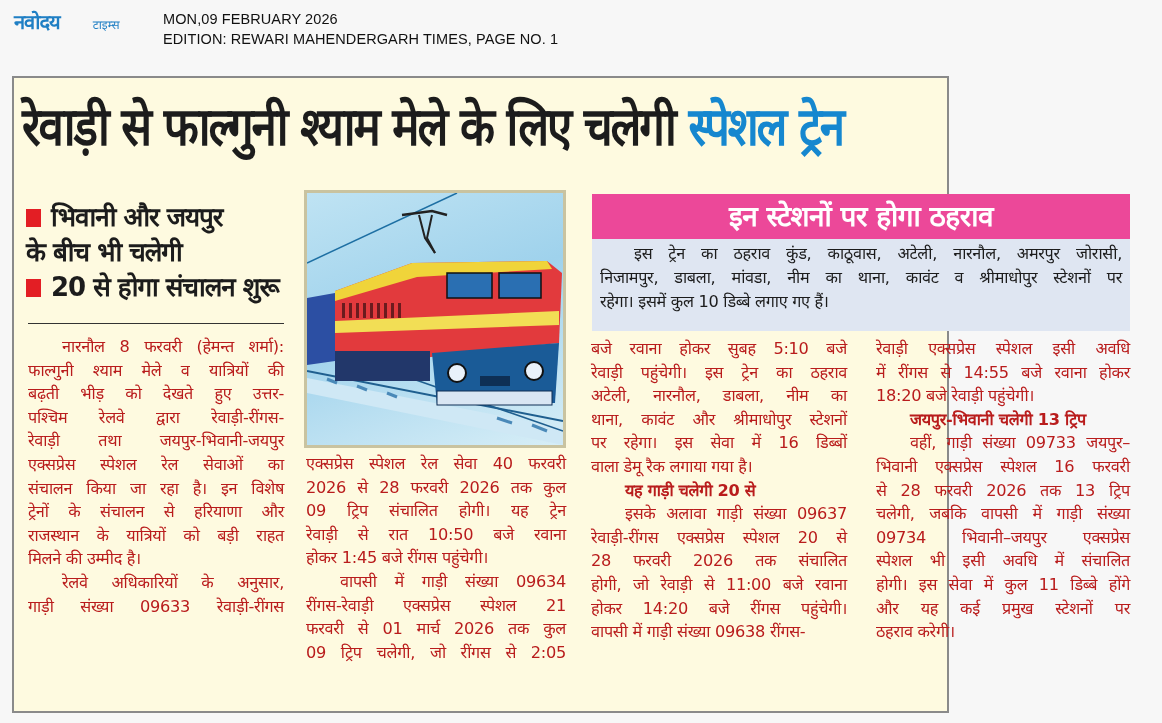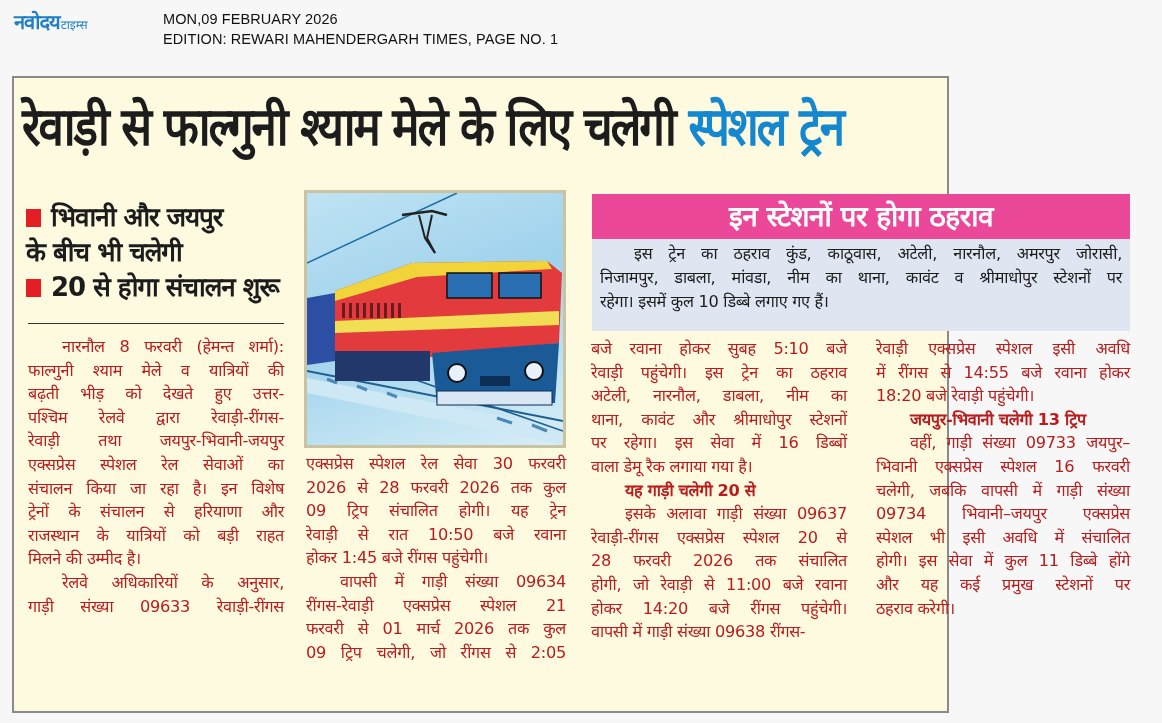--- a/index.html
+++ b/index.html
@@ -9,21 +9,21 @@
     font-family: "DejaVu Sans", "Liberation Sans", sans-serif;
     color: #1e1e1e;
     overflow: hidden;
   }
   .topbar {
     position: absolute; left: 0; top: 0; width: 1162px; height: 60px;
     background: #f7f7f7;
   }
   .logo {
     position: absolute; left: 14px; top: 12px;
-    display: flex; align-items: flex-end;
+    display: flex; align-items: flex-end; gap: 32px;
   }
   .logo-main {
     font-family: "DejaVu Sans", sans-serif;
     font-weight: bold; font-size: 20px; color: #1f7fc4; letter-spacing: -1px;
     line-height: 20px;
   }
   .logo-sub {
     font-family: "DejaVu Sans", sans-serif;
     font-size: 12px; color: #1f7fc4; margin-left: 1px; line-height: 14px;
   }
@@ -208,21 +208,21 @@
 
       <polygon points="125,160 252,150 248,210 130,212" fill="#1a5b97"></polygon>
       <circle cx="150" cy="180" r="9" fill="#e9f2fb" stroke="#111" stroke-width="2"></circle>
       <circle cx="227" cy="178" r="9" fill="#e9f2fb" stroke="#111" stroke-width="2"></circle>
       <rect x="173" y="183" width="30" height="10" fill="#0e2f55"></rect>
       <rect x="130" y="198" width="115" height="14" fill="#d9e6f3" stroke="#0e2f55" stroke-width="1"></rect>
     </svg>
   </div>
 
   <div class="col c2">
-    <span class="ln">एक्सप्रेस स्पेशल रेल सेवा 30 फरवरी</span>
+    <span class="ln">एक्सप्रेस स्पेशल रेल सेवा 40 फरवरी</span>
     <span class="ln">2026 से 28 फरवरी 2026 तक कुल</span>
     <span class="ln">09 ट्रिप संचालित होगी। यह ट्रेन</span>
     <span class="ln">रेवाड़ी से रात 10:50 बजे रवाना</span>
     <span class="ln last">होकर 1:45 बजे रींगस पहुंचेगी।</span>
     <span class="ln ind">वापसी में गाड़ी संख्या 09634</span>
     <span class="ln">रींगस-रेवाड़ी एक्सप्रेस स्पेशल 21</span>
     <span class="ln">फरवरी से 01 मार्च 2026 तक कुल</span>
     <span class="ln">09 ट्रिप चलेगी, जो रींगस से 2:05</span>
   </div>
 
@@ -251,20 +251,21 @@
     <span class="ln last">वापसी में गाड़ी संख्या 09638 रींगस-</span>
   </div>
 
   <div class="col c4">
     <span class="ln">रेवाड़ी एक्सप्रेस स्पेशल इसी अवधि</span>
     <span class="ln">में रींगस से 14:55 बजे रवाना होकर</span>
     <span class="ln last">18:20 बजे रेवाड़ी पहुंचेगी।</span>
     <span class="ln bold-sub">जयपुर-भिवानी चलेगी 13 ट्रिप</span>
     <span class="ln ind">वहीं, गाड़ी संख्या 09733 जयपुर–</span>
     <span class="ln">भिवानी एक्सप्रेस स्पेशल 16 फरवरी</span>
+    <span class="ln">से 28 फरवरी 2026 तक 13 ट्रिप</span>
     <span class="ln">चलेगी, जबकि वापसी में गाड़ी संख्या</span>
     <span class="ln">09734 भिवानी–जयपुर एक्सप्रेस</span>
     <span class="ln">स्पेशल भी इसी अवधि में संचालित</span>
     <span class="ln">होगी। इस सेवा में कुल 11 डिब्बे होंगे</span>
     <span class="ln">और यह कई प्रमुख स्टेशनों पर</span>
     <span class="ln last">ठहराव करेगी।</span>
   </div>
 
 </div>
 

